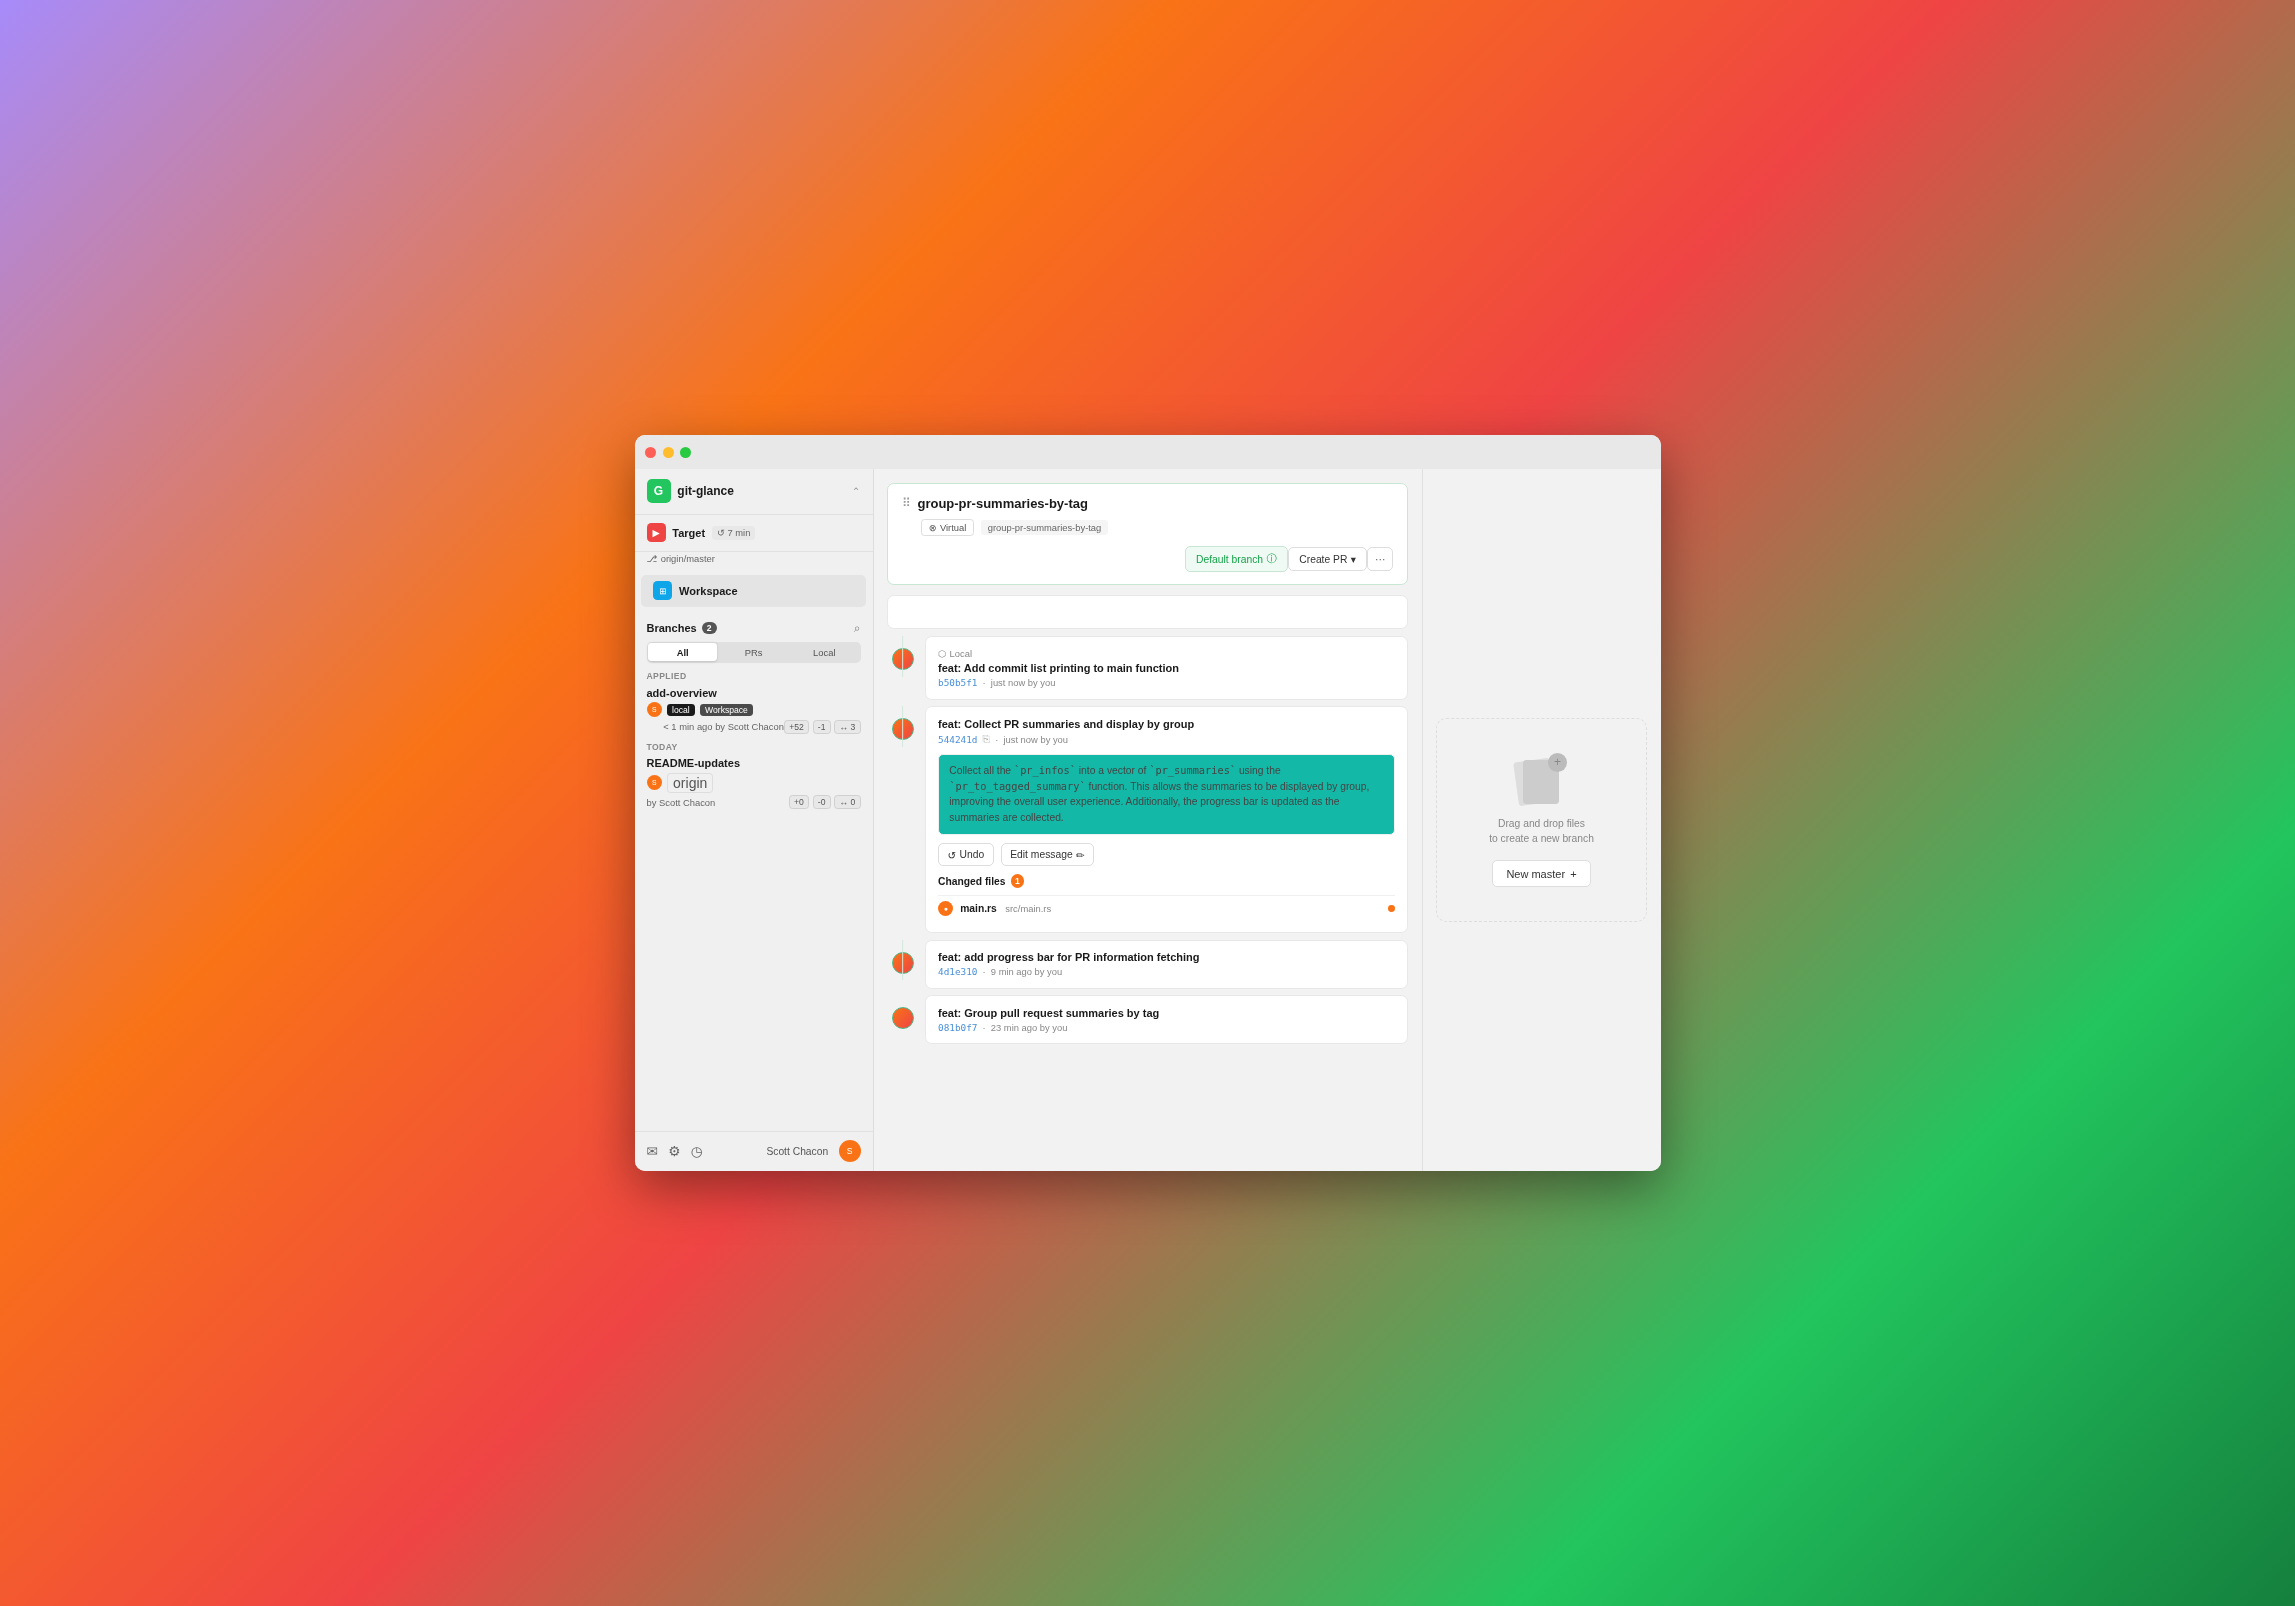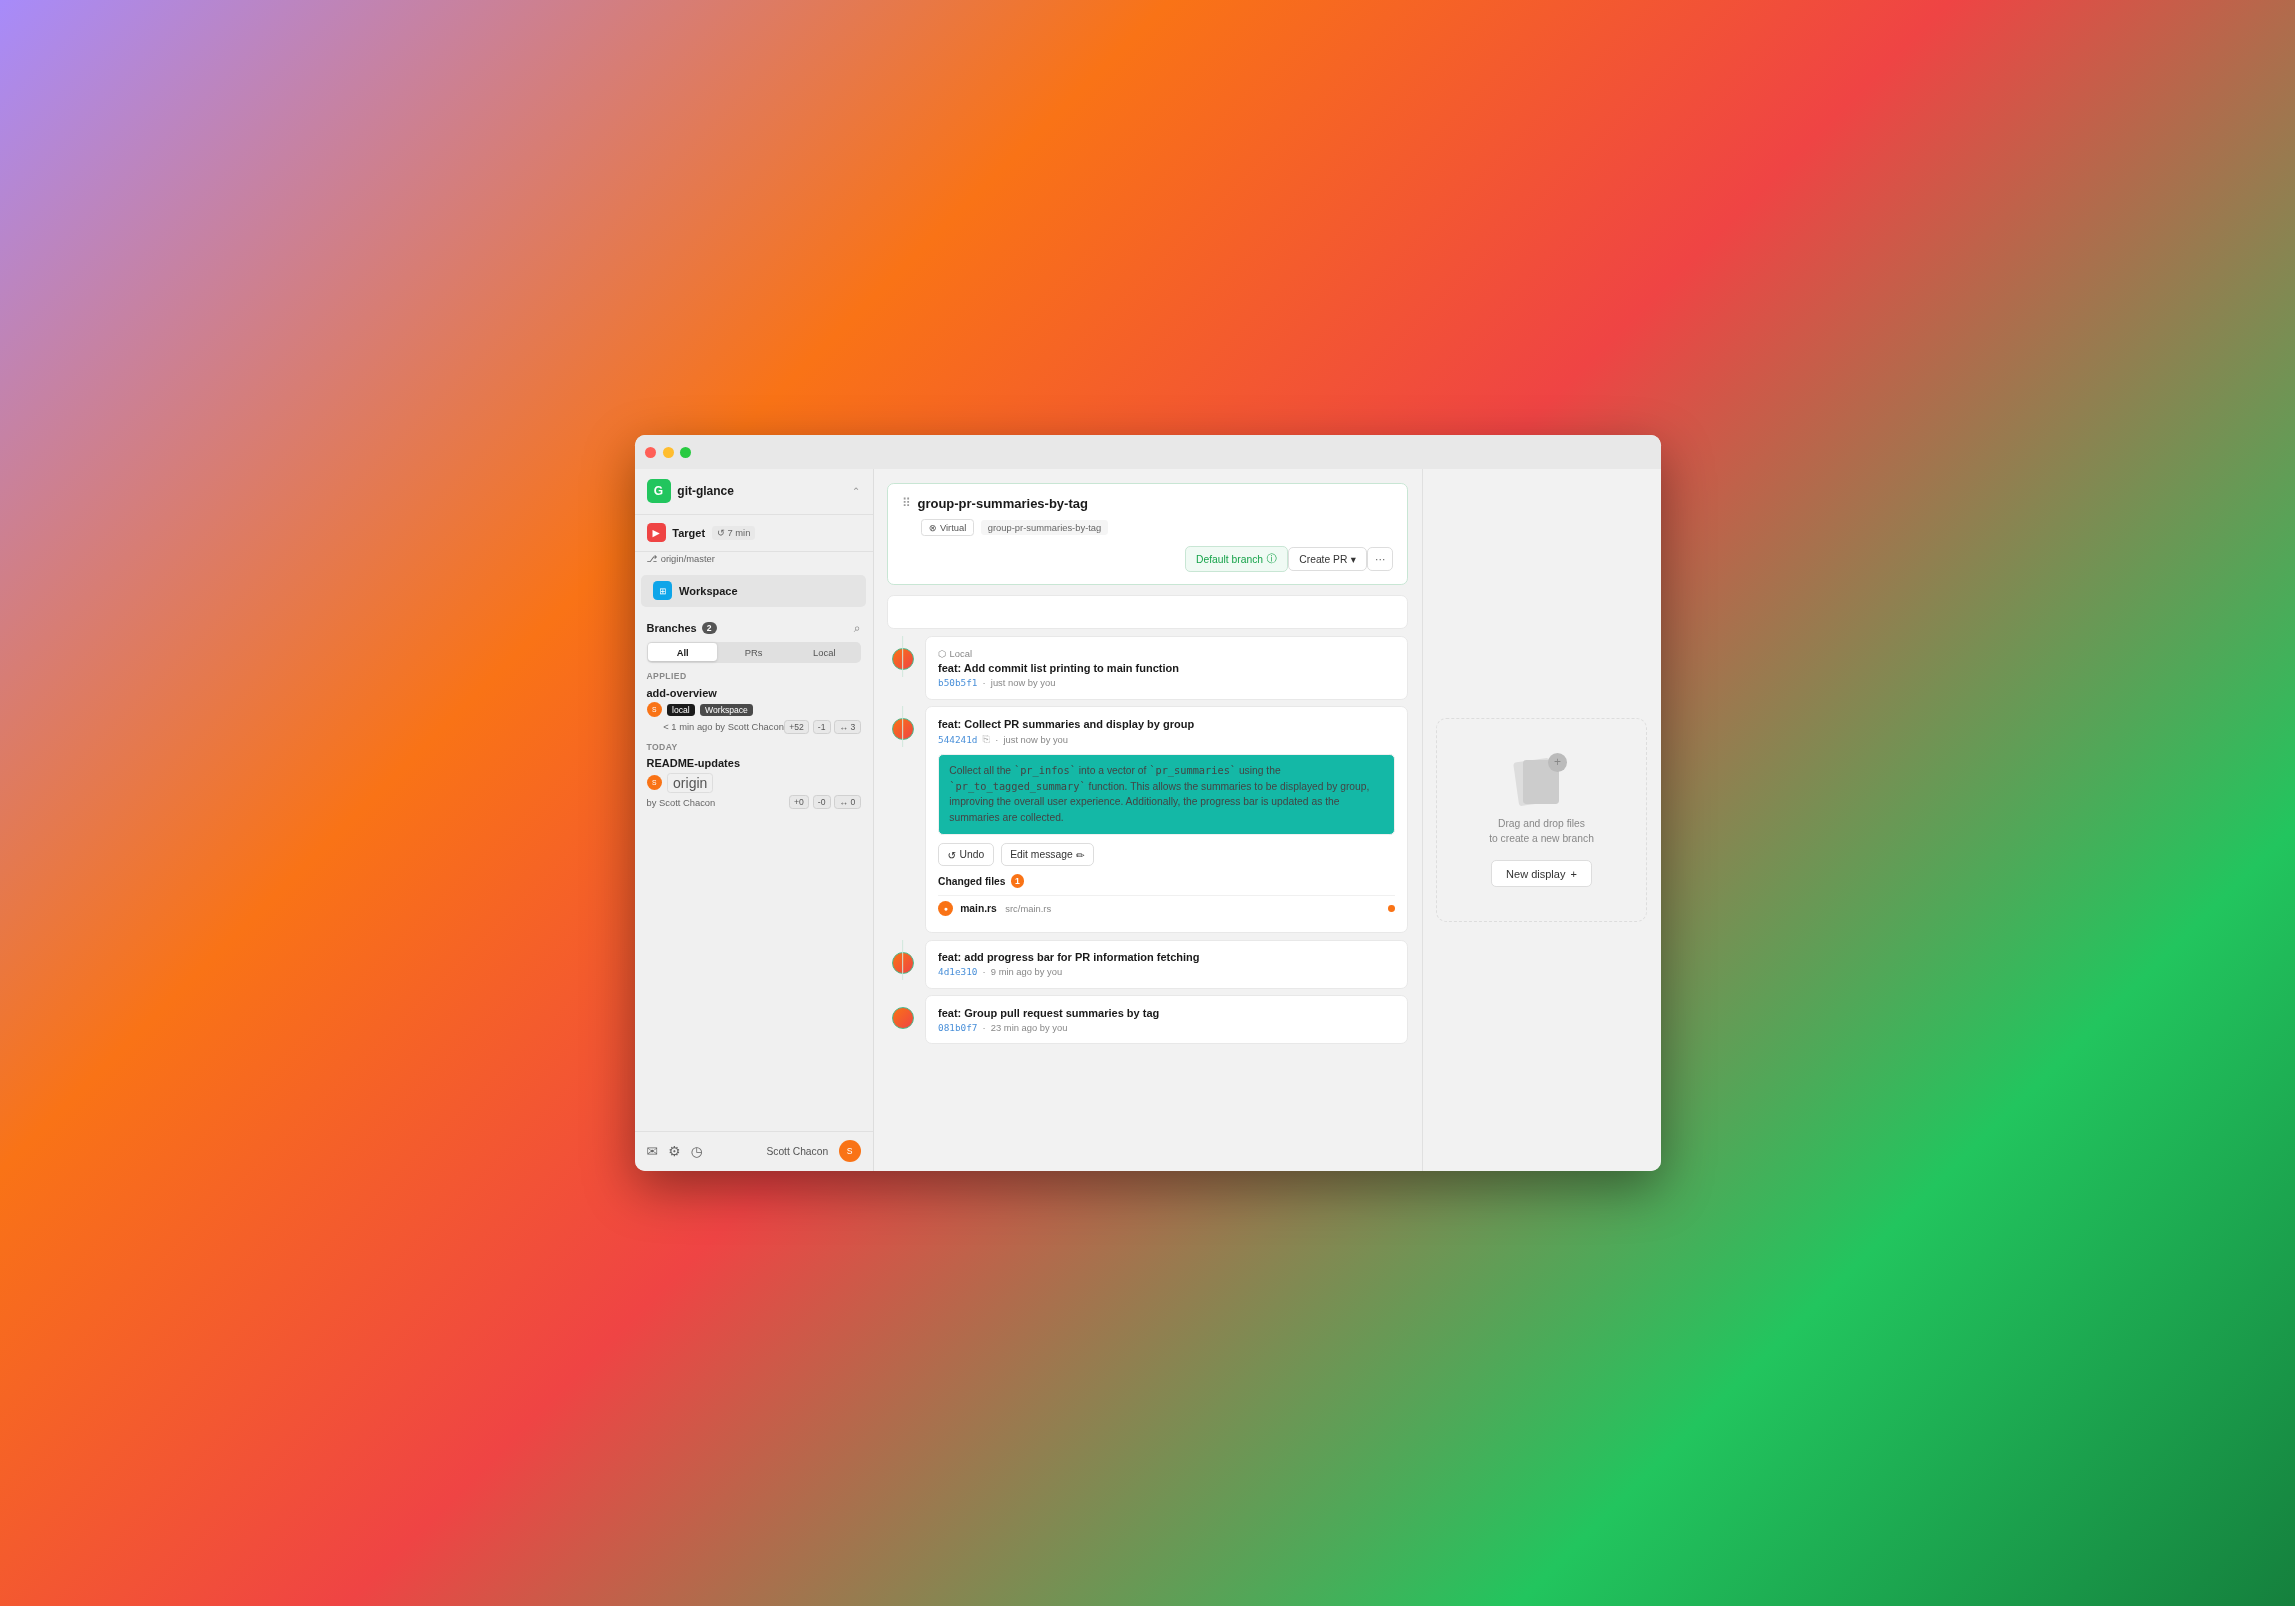--- a/index.html
+++ b/index.html
@@ -852,21 +852,21 @@
 
             <div class="file-stack-icon">
               <div class="file-page file-page-1"></div>
               <div class="file-page file-page-2"></div>
               <div class="plus-circle">+</div>
             </div>
             <div class="drop-text">
               Drag and drop files<br>to create a new branch
             </div>
             <button class="new-branch-btn">
-              <span>New display</span>
+              <span>New master</span>
               <span>+</span>
             </button>
           </div>
         </div>
 
       </div>
     </div>
   </div>
 </div>
 

